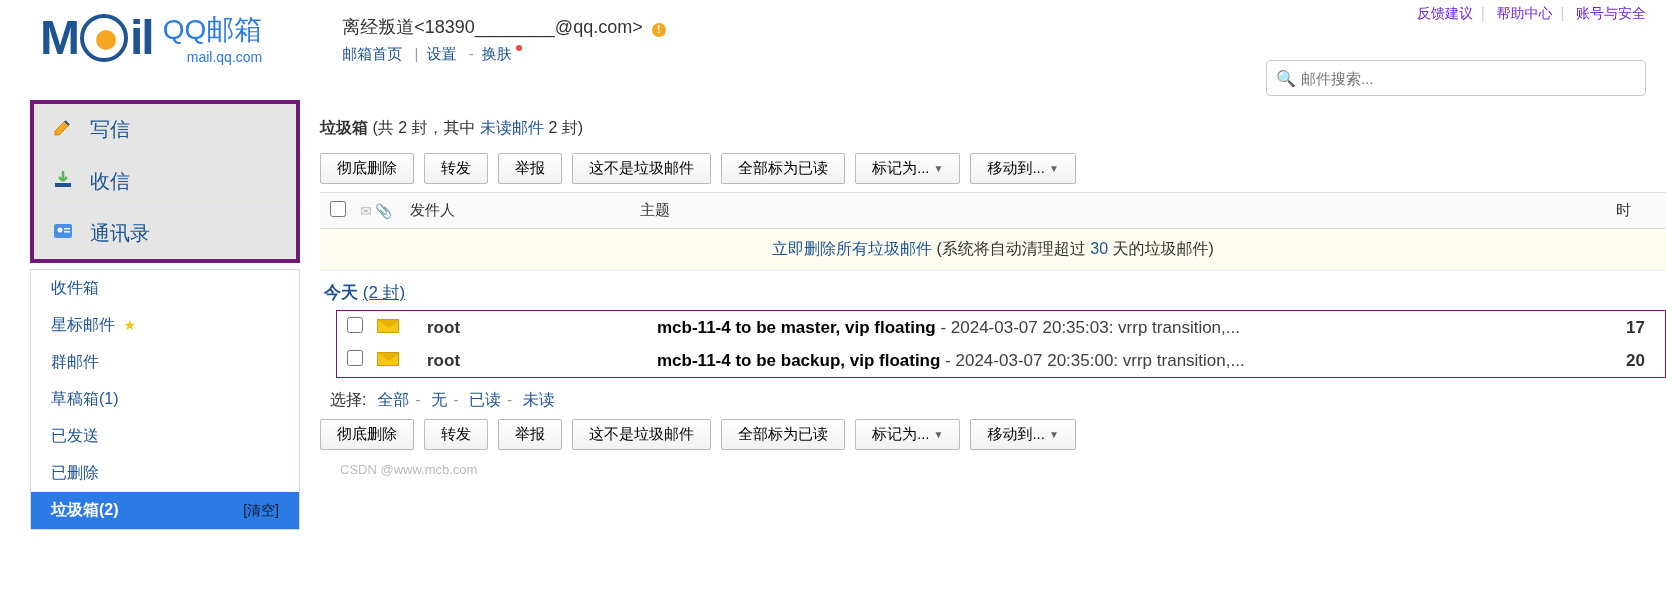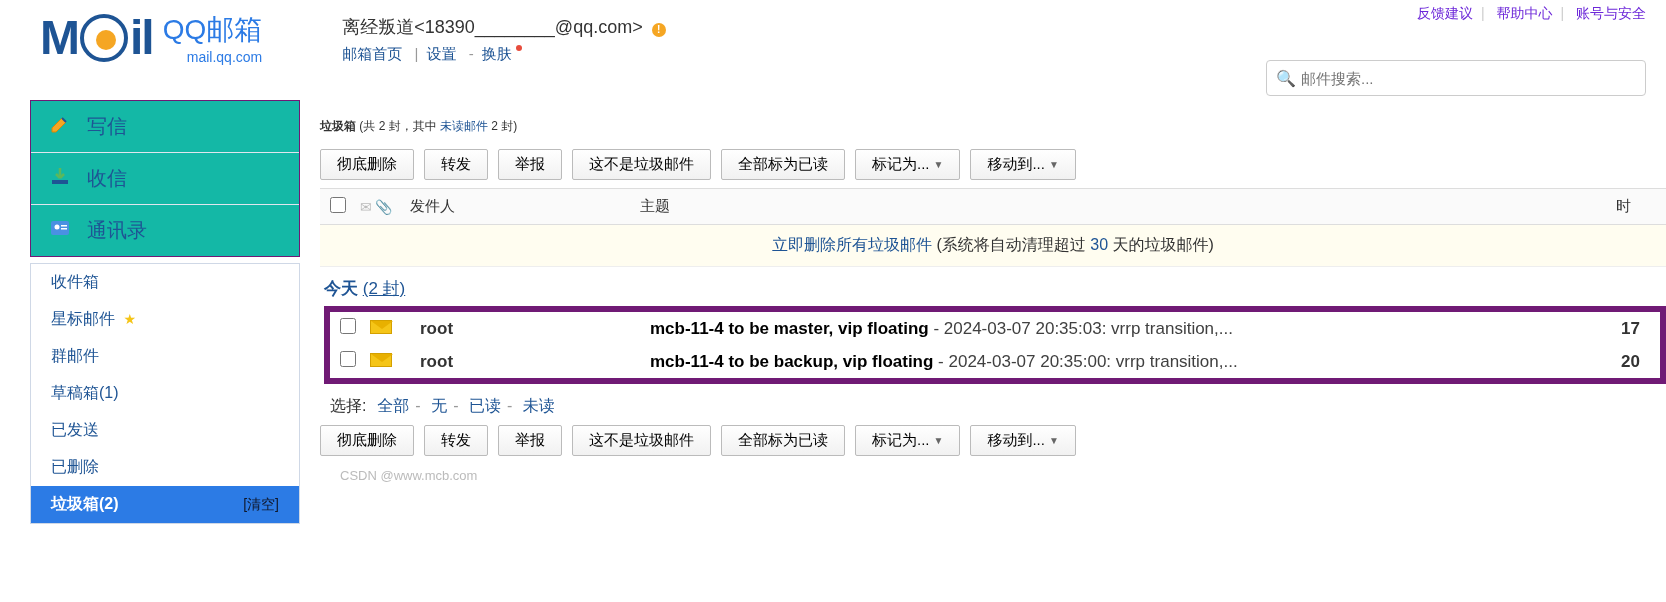--- a/index.html
+++ b/index.html
@@ -27,55 +27,55 @@
 .top-right .sep { margin: 0 8px; color: #ccc; }
 .search-box { position: absolute; right: 20px; top: 60px; }
 .search-box input { width: 380px; height: 36px; border: 1px solid #ccc; border-radius: 4px; padding: 0 10px 0 34px; font-size: 15px; }
 .search-box .mag { position: absolute; left: 10px; top: 9px; color: #999; font-size: 16px; }
 
 
 .wrap { display: flex; }
 
 
 .sidebar { width: 300px; padding: 0 0 0 30px; }
-.side-box { border: 1px solid #701a75; background: #14b8a6; overflow: hidden; margin-bottom: 6px; }
+.side-box { border: 4px solid #701a75; background: #e5e5e5; overflow: hidden; margin-bottom: 6px; }
 .side-main-item { display: flex; align-items: center; padding: 12px 18px; font-size: 20px; color: #1e5494; }
 .side-main-item .ic { width: 24px; margin-right: 14px; }
 .hr { border-top: 1px solid #e0e6ef; }
 .side-list { border: 1px solid #cfd8e6; background: #fff; }
 .side-item { padding: 8px 20px; font-size: 16px; color: #1e5494; cursor: pointer; display: flex; align-items: center; justify-content: space-between; }
 .side-item.active { background: #2c7be5; color: #fff; gap: 40px; }
 .side-item.active a { color: #0f172a; }
 .star { color: #f5c518; font-size: 14px; margin-left: 4px; }
 .clear-link { font-size: 14px; }
 
 
 .main { flex: 1; padding: 10px 0 0 20px; }
-.folder-title { font-size: 12px; padding: 8px 0 14px 0; }
+.folder-title { font-size: 16px; padding: 8px 0 14px 0; }
 .folder-title b { font-weight: bold; }
 .unread-link { color: #1e5494; }
 .toolbar { display: flex; gap: 10px; margin-bottom: 8px; }
 .btn { border: 1px solid #bbb; background: linear-gradient(#fff,#f1f1f1); padding: 5px 16px; font-size: 15px; cursor: pointer; display: flex; align-items: center; gap: 4px; border-radius: 2px; }
 .btn .caret { font-size: 10px; color: #666; }
 
 .col-header { display: flex; align-items: center; border: 1px solid #ddd; border-left: none; border-right: none; padding: 8px 10px; background: #fafafa; }
 .col-cb { width: 30px; }
 .col-ic { width: 50px; color: #bbb; }
 .col-sender { width: 230px; font-size: 15px; }
 .col-subject { flex: 1; font-size: 15px; }
 .col-time { width: 40px; font-size: 15px; text-align: left; }
 
 .notice { background: #fffdf0; text-align: center; padding: 10px 0; font-size: 16px; border-bottom: 1px solid #eee; }
 .notice .days { color: #1e5494; }
 .notice a { color: #1e5494; }
 
 .group-header { font-size: 17px; font-weight: bold; padding: 10px 4px 6px 4px; color: #1e5494; }
 .group-header .cnt { font-weight: normal; text-decoration: underline; }
 
-.highlight-box { border: 6px solid #701a75; margin: 0 0 4px 4px; }
+.highlight-box { border: 1px solid #701a75; margin: 0 0 4px 16px; }
 .mail-row { display: flex; align-items: center; padding: 6px 10px; font-size: 17px; }
 .mail-row .cb { width: 30px; }
 .mail-row .env { width: 50px; }
 .env-icon { display:inline-block; width: 22px; height: 14px; background: #f5c518; border: 1px solid #d4a000; position: relative; }
 .env-icon::after { content:""; position:absolute; top:0; left:0; border-left: 11px solid transparent; border-right: 11px solid transparent; border-top: 8px solid #e8b000; }
 .mail-row .sender { width: 230px; font-weight: bold; }
 .mail-row .subject { flex: 1; white-space: nowrap; overflow: hidden; text-overflow: ellipsis; }
 .mail-row .subject b { font-weight: bold; color: #000; }
 .mail-row .subject .preview { color: #404040; font-weight: normal; }
 .mail-row .time { width: 40px; font-weight: bold; text-align: right; padding-right: 10px; }

